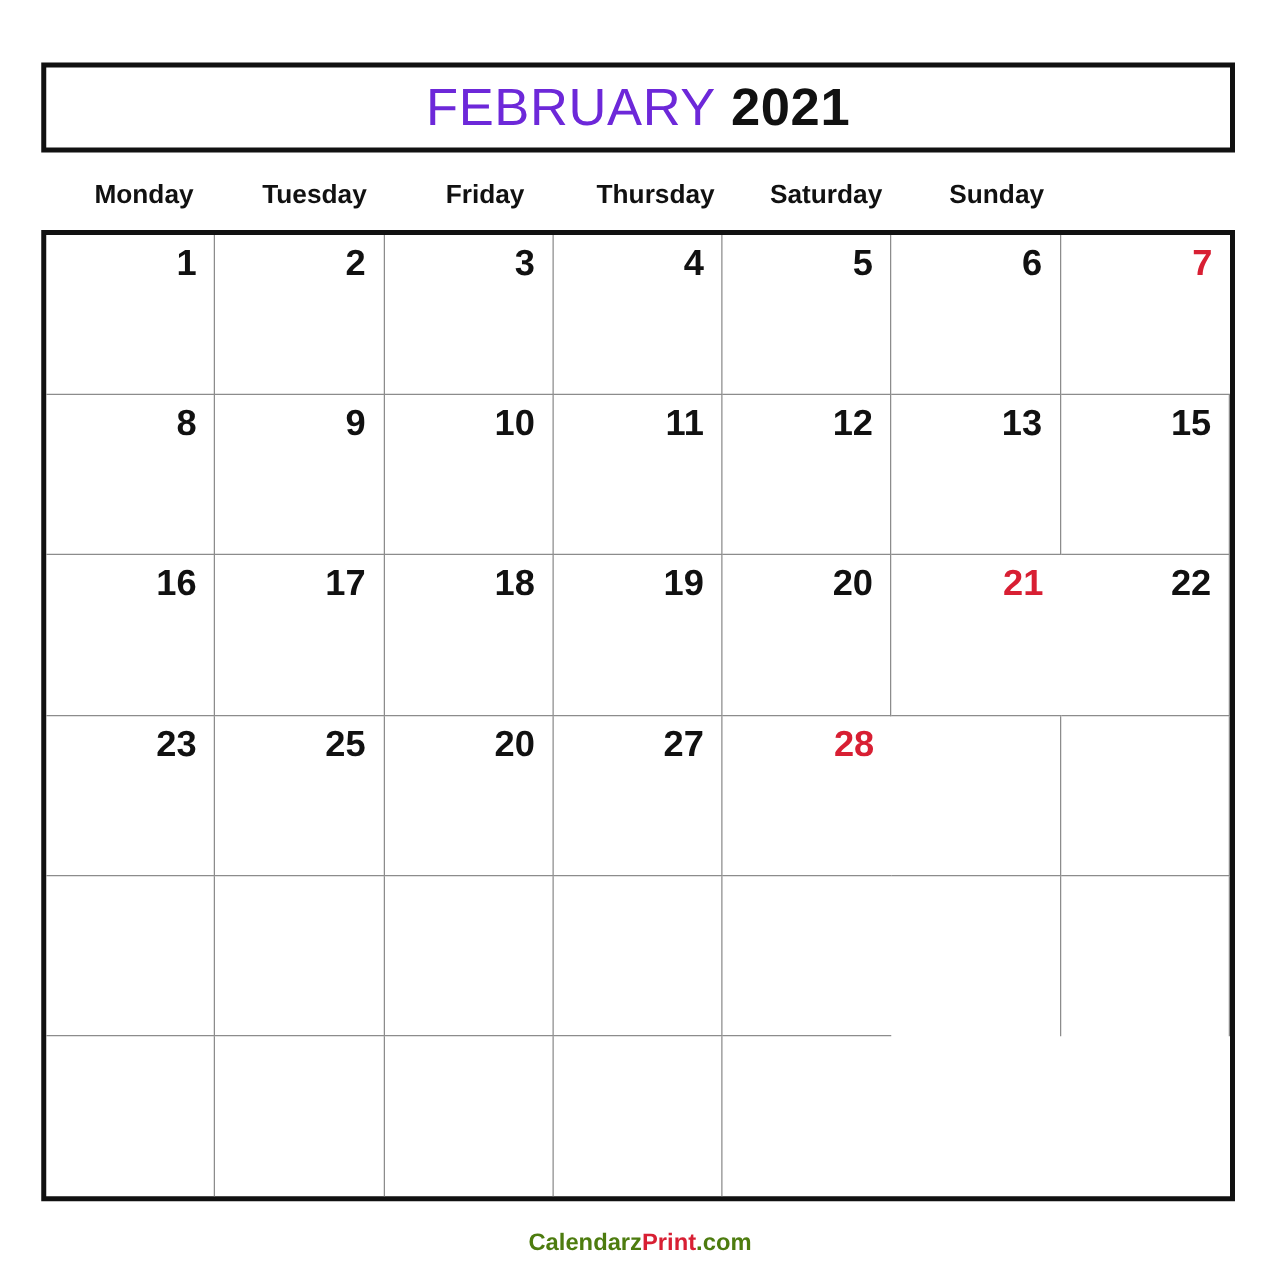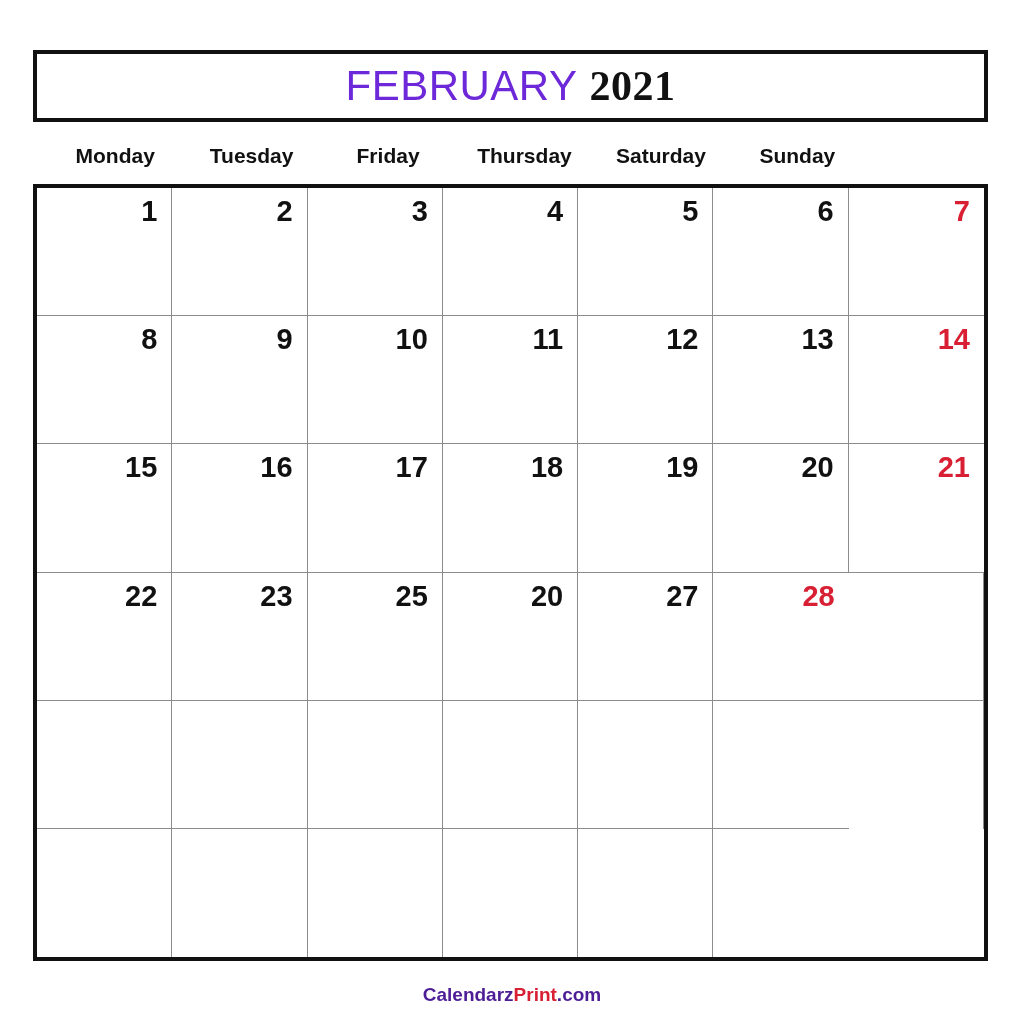--- a/index.html
+++ b/index.html
@@ -42,21 +42,20 @@
     line-height: 1;
   }
   .title-month {
     color: #6d28d9;
     font-weight: normal;
   }
   .title-year {
     color: #111111;
     font-weight: bold;
     margin-left: 12px;
-    font-family: Liberation Serif, serif;
   }
 
   
   .weekday-row {
     position: absolute;
     left: 47px;
     top: 135px;
     width: 955px;
     height: 42px;
     display: grid;
@@ -116,21 +115,21 @@
   .footer {
     position: absolute;
     left: 0;
     top: 985px;
     width: 1024px;
     text-align: center;
     font-size: 19px;
     font-weight: bold;
     line-height: 1;
   }
-  .footer .part-dark { color: #4c1d95; }
+  .footer .part-dark { color: #4d7c0f; }
   .footer .part-red { color: #d81f33; }
 </style>
 </head>
 <body>
 
 <div class="page">
 
   <div class="title-bar">
     <div class="title-text">
       <span class="title-month">FEBRUARY</span><span class="title-year">2021</span>
@@ -181,23 +180,20 @@
       </div>
     <div class="day-cell">
         <span class="day-number">11</span>
       </div>
     <div class="day-cell">
         <span class="day-number">12</span>
       </div>
     <div class="day-cell">
         <span class="day-number">13</span>
       </div>
-    <div class="day-cell col-last">
-        <span class="day-number sunday">14</span>
-      </div>
 
     <div class="day-cell">
         <span class="day-number">15</span>
       </div>
     <div class="day-cell">
         <span class="day-number">16</span>
       </div>
     <div class="day-cell">
         <span class="day-number">17</span>
       </div>

